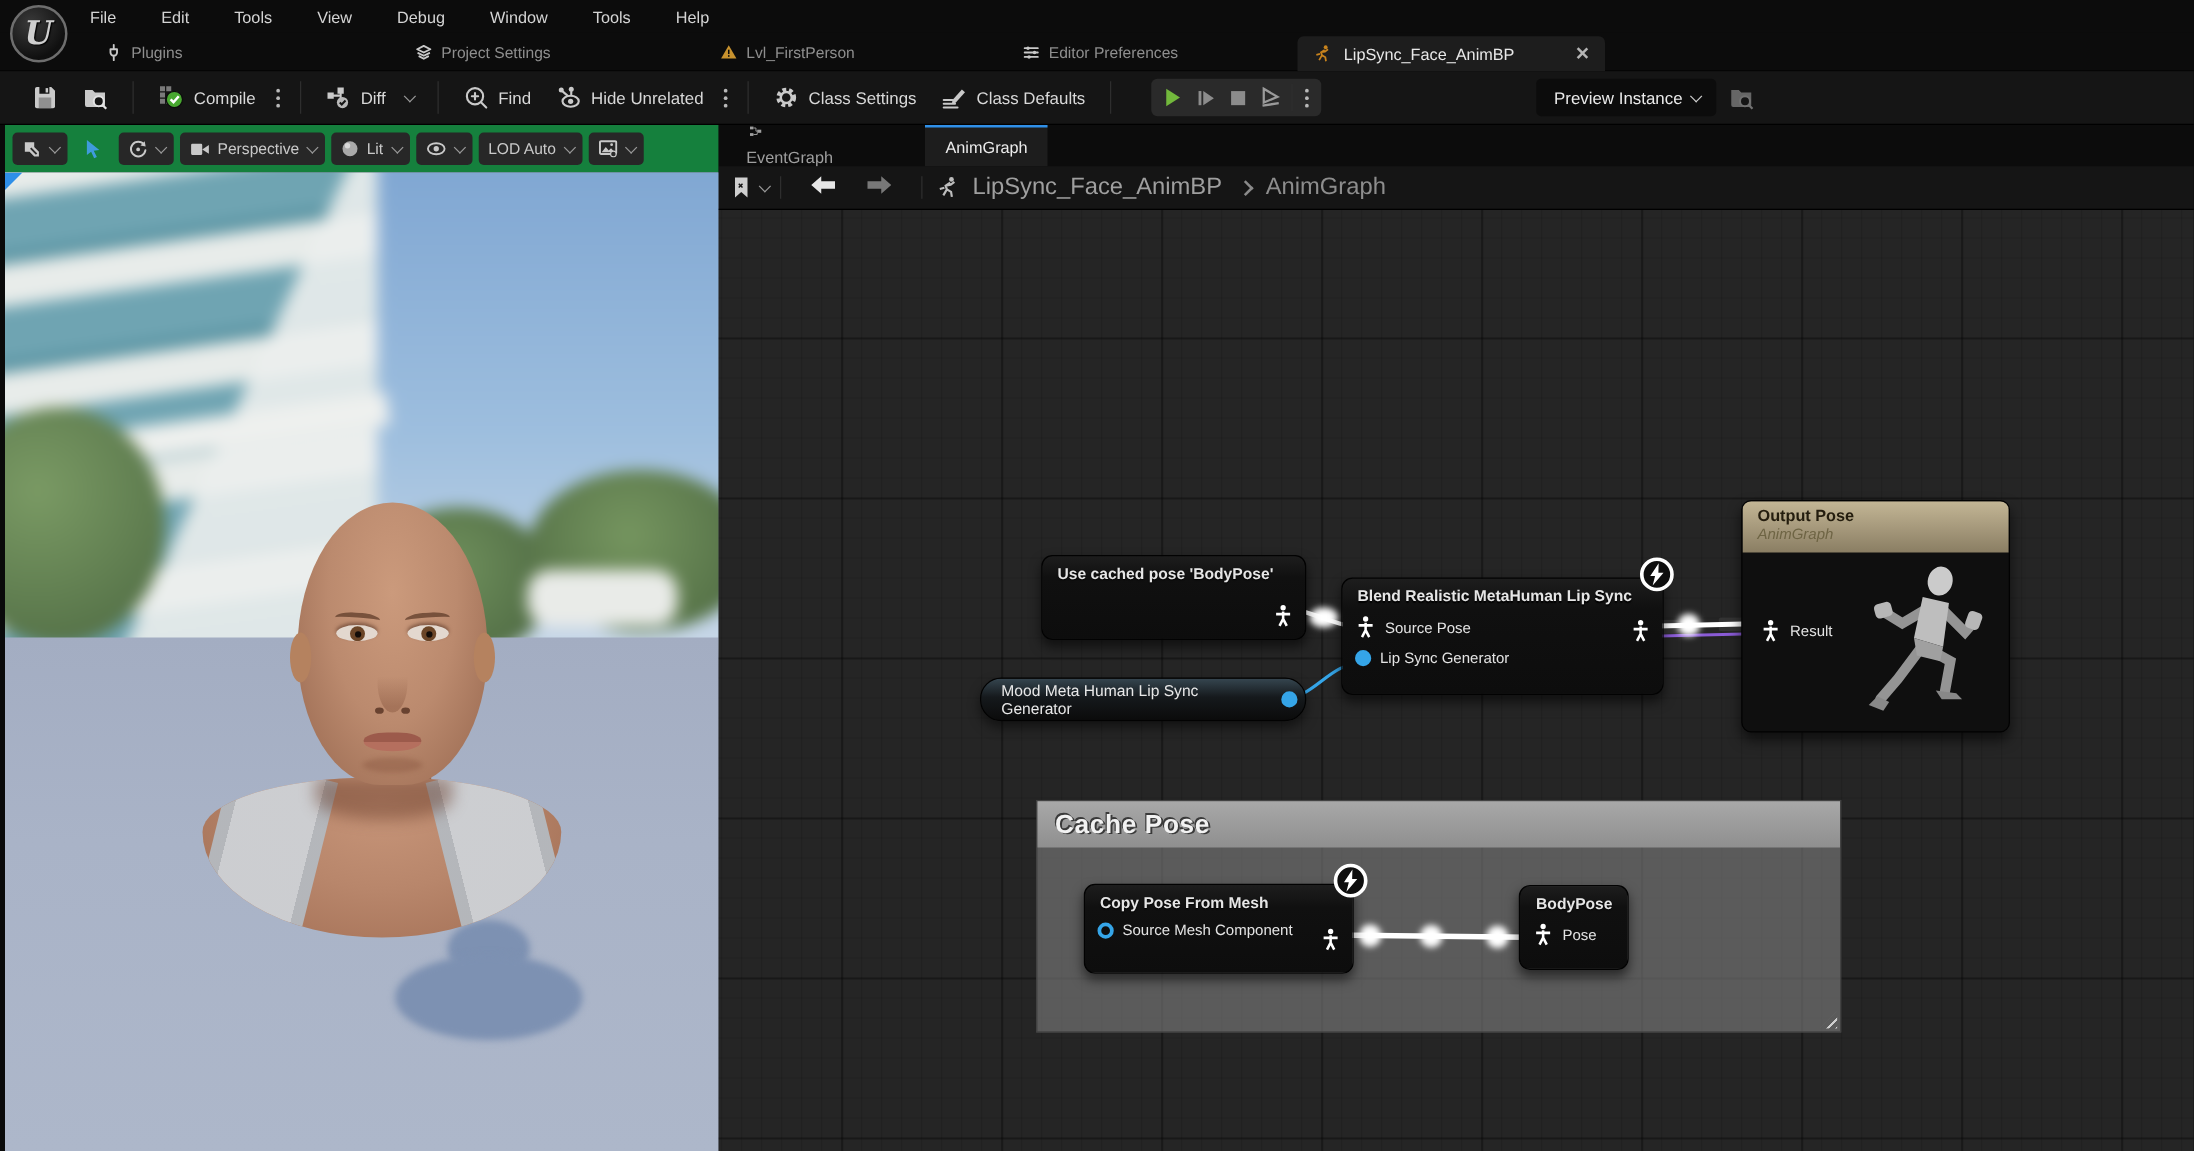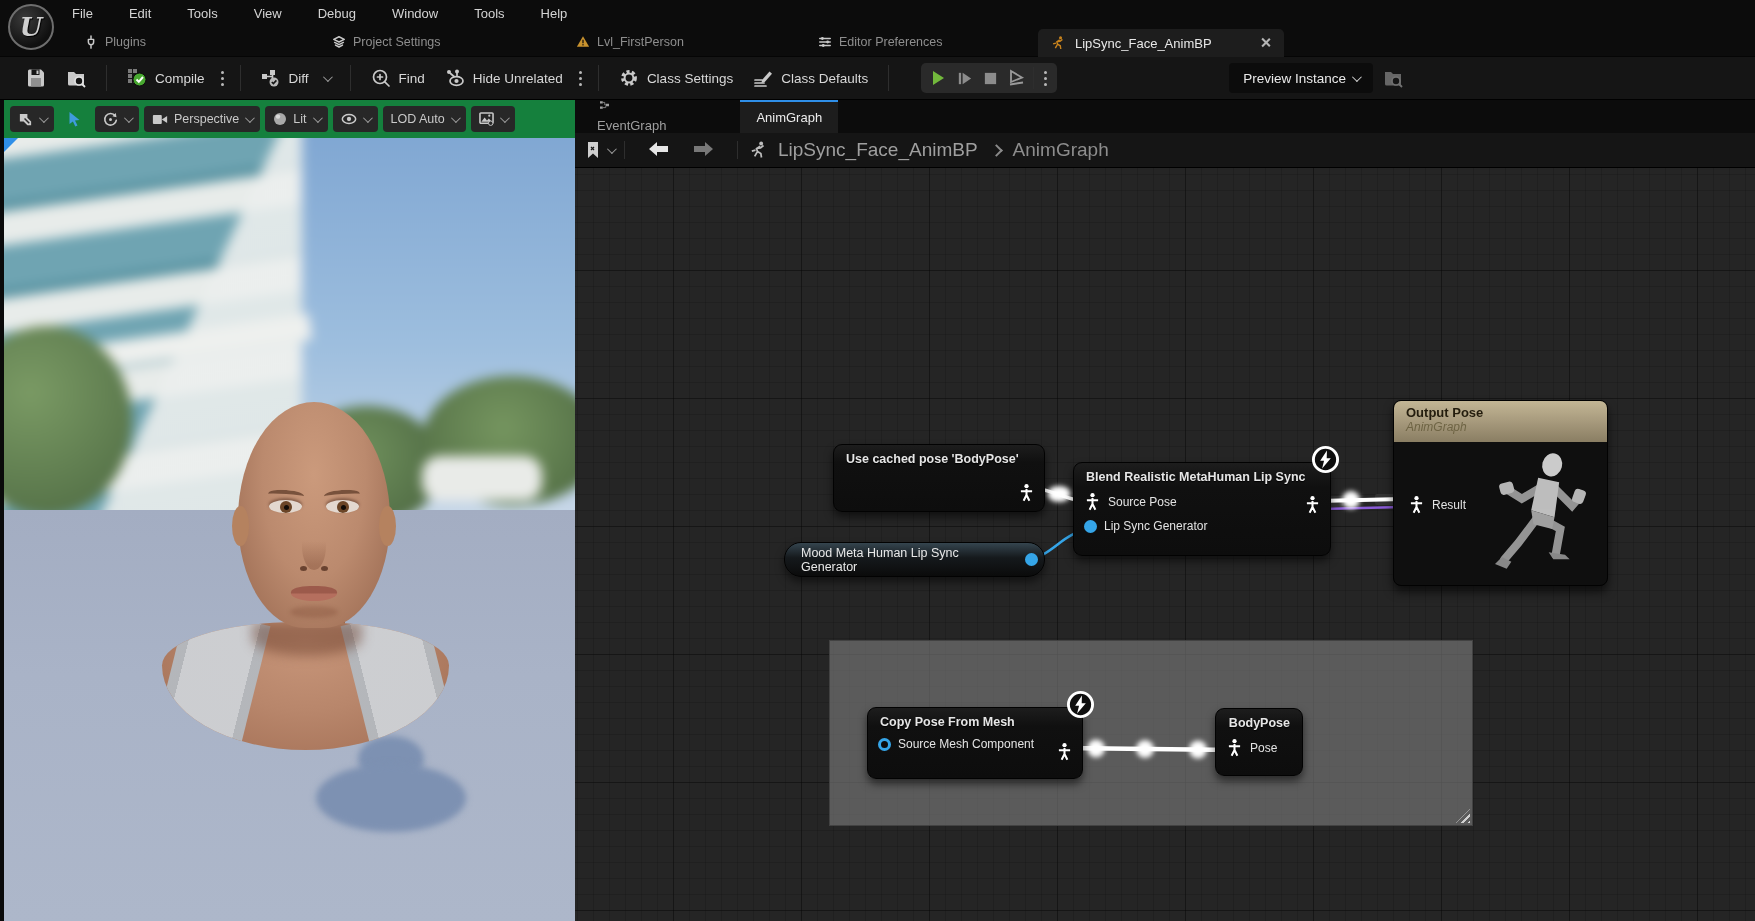--- a/index.html
+++ b/index.html
@@ -533,20 +533,23 @@
         <use href="#runner"></use>
       </svg>
     <span class="bc-text">LipSync_Face_AnimBP</span>
     <span class="bc-sep"></span>
     <span class="bc-text" style="margin-left:0;color:#8d8d8d">AnimGraph</span>
   </div>
 
   <div class="graph-canvas">
 
     <div class="comment-box">
+      <div class="comment-head">
+        <span class="comment-title">Cache Pose</span>
+      </div>
       <div class="resize-handle"></div>
     </div>
 
     <svg class="wires" width="1180" height="753">
 
       <path d="M450 319 C 475 319, 492 334, 518 334" stroke="#ffffff" stroke-width="3.4" fill="none"></path>
       <ellipse cx="484" cy="326" rx="12" ry="8" fill="#ffffff" filter="url(#softglow)"></ellipse>
 
       <rect x="740" y="328" width="28" height="11" rx="2" fill="#333333"></rect>
       <rect x="800" y="326" width="28" height="11" rx="2" fill="#333333"></rect>

